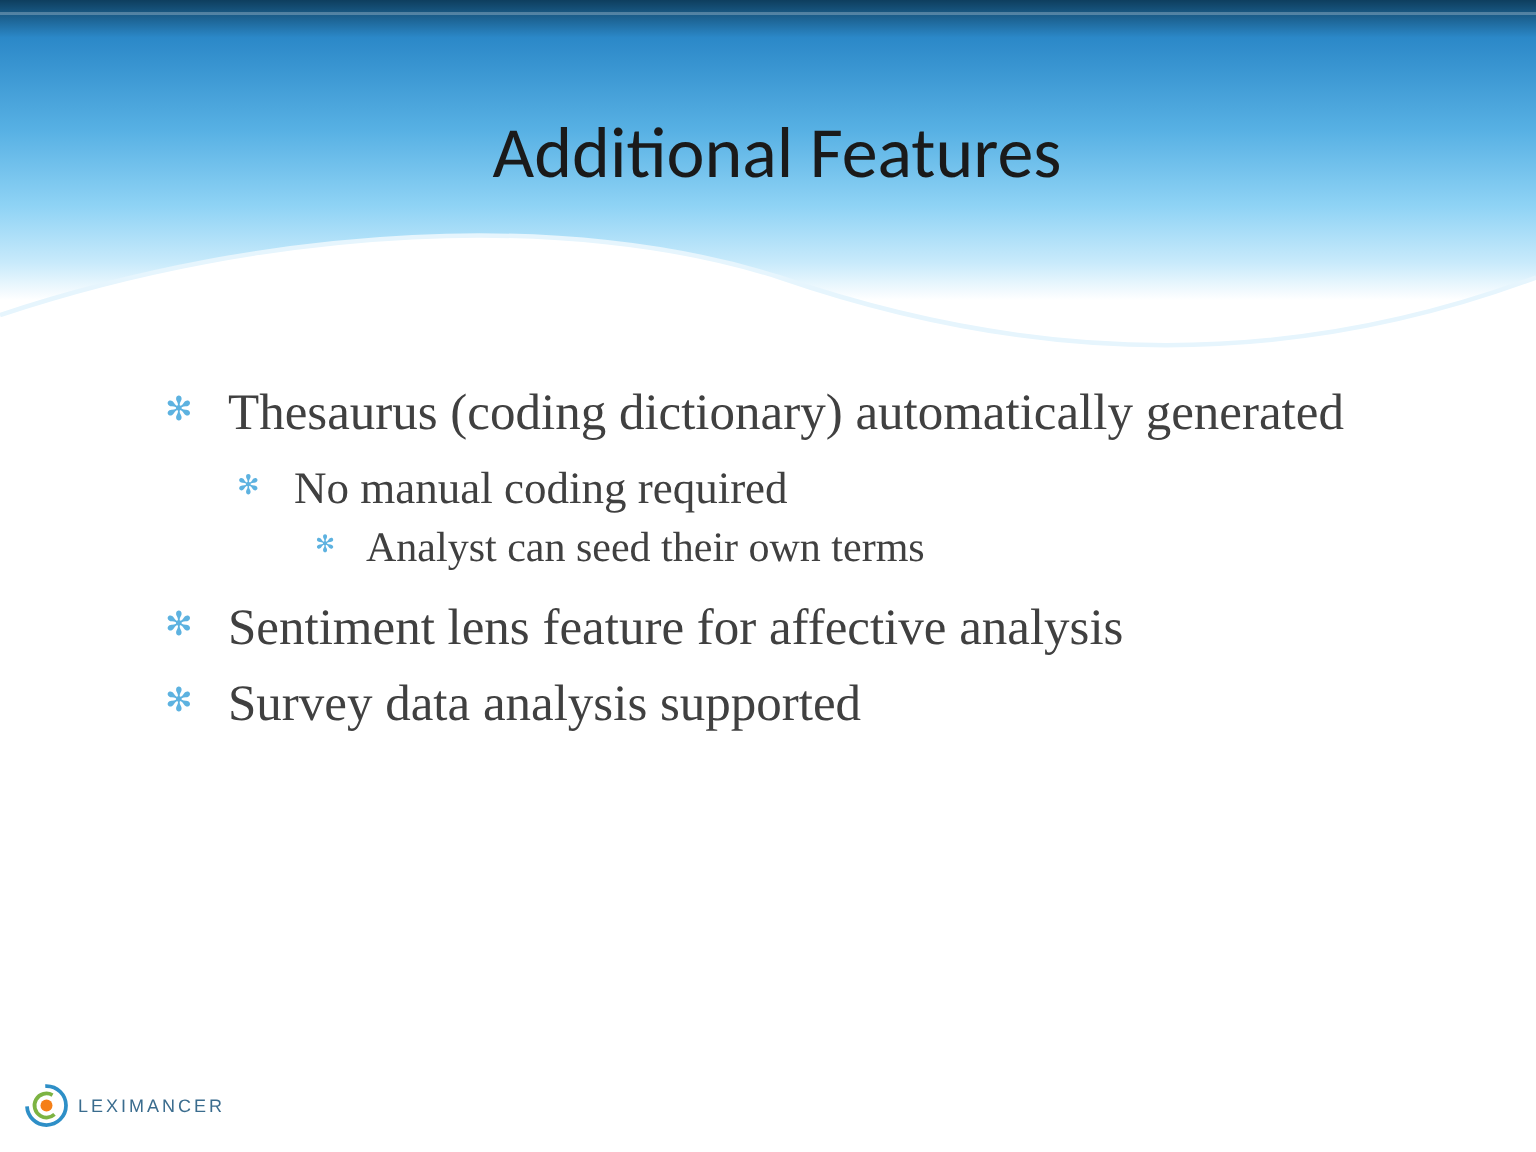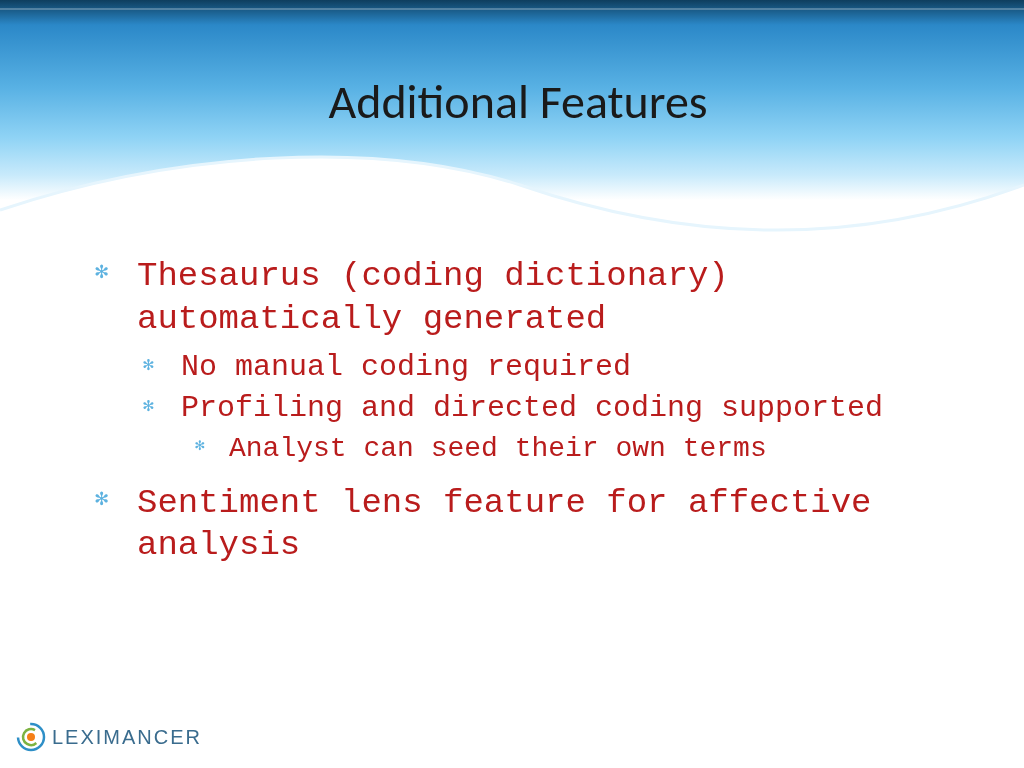--- a/index.html
+++ b/index.html
@@ -50,25 +50,25 @@
       font-size: 48px;
       font-weight: 300;
       color: #1a1a1a;
       z-index: 3;
       font-family: 'Candara', Calibri, sans-serif;
       padding-left: 12px;
     }
     .content {
       position: absolute;
       top: 255px;
-      left: 95px;
+      left: 110px;
       right: 60px;
       z-index: 3;
-      color: #b91c1c;
-      font-family: Liberation Mono, monospace;
+      color: #404040;
+      font-family: Liberation Serif, serif;
     }
     .bullet-l1 {
       font-size: 34px;
       line-height: 1.25;
       margin-bottom: 8px;
       position: relative;
       padding-left: 42px;
     }
     .bullet-l1::before {
       content: "✻";
@@ -121,21 +121,21 @@
       display: flex;
       align-items: center;
       gap: 6px;
       z-index: 3;
     }
     .logo-swirl {
       width: 30px;
       height: 30px;
     }
     .logo-text {
-      font-size: 20px;
+      font-size: 12px;
       font-weight: 400;
       letter-spacing: 2px;
       color: #3a6c8e;
       font-family: 'Segoe UI', sans-serif;
     }
   </style>
 </head>
 <body>
 
 <div class="header-bg"></div>
@@ -151,30 +151,30 @@
 <div class="content">
 
   <div class="bullet-l1">
     <span>Thesaurus (coding dictionary) automatically generated</span>
   </div>
 
   <div class="nested-group">
     <div class="bullet-l2">
       <span>No manual coding required</span>
     </div>
-    <div class="bullet-l2">
-      <span>Profiling and directed coding supported</span>
-    </div>
     <div class="bullet-l3">
       <span>Analyst can seed their own terms</span>
     </div>
   </div>
 
   <div class="bullet-l1">
     <span>Sentiment lens feature for affective analysis</span>
+  </div>
+  <div class="bullet-l1">
+    <span>Survey data analysis supported</span>
   </div>
 
 </div>
 
 <div class="logo">
   <svg class="logo-swirl" viewBox="0 0 30 30">
     <circle cx="15" cy="15" r="13" fill="none" stroke="#2e8fc7" stroke-width="2.5" stroke-dasharray="40 20"></circle>
     <circle cx="15" cy="15" r="8" fill="none" stroke="#7cb342" stroke-width="2.5" stroke-dasharray="25 15" transform="rotate(120 15 15)"></circle>
     <circle cx="15" cy="15" r="4" fill="#f57f17"></circle>
   </svg>

